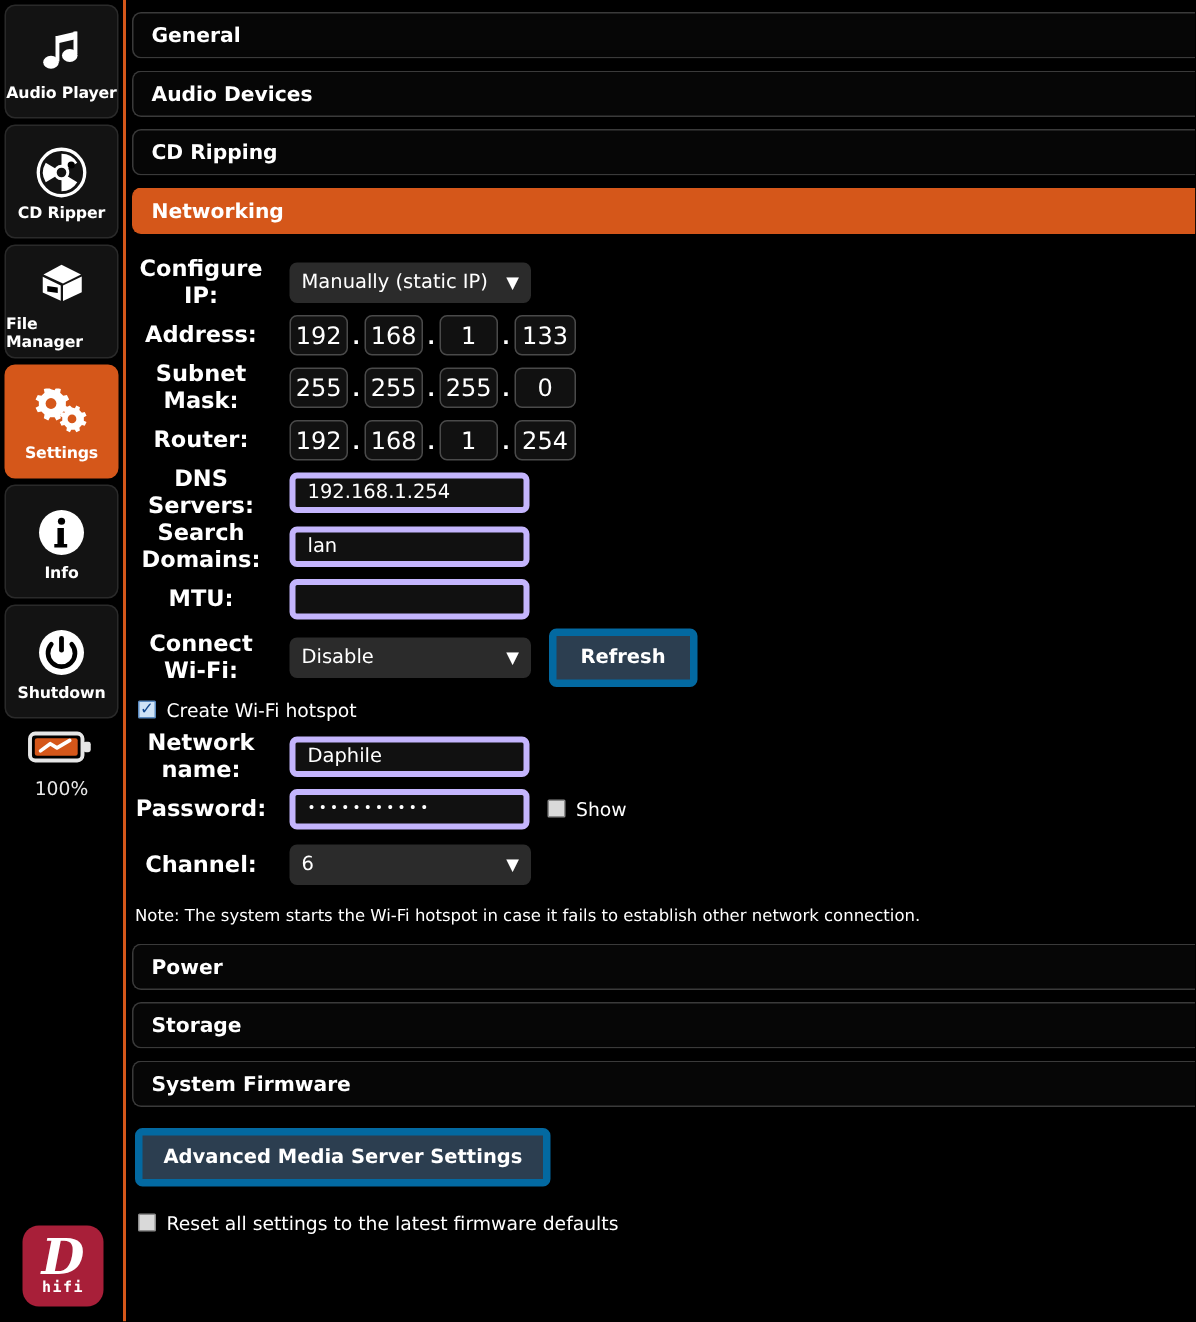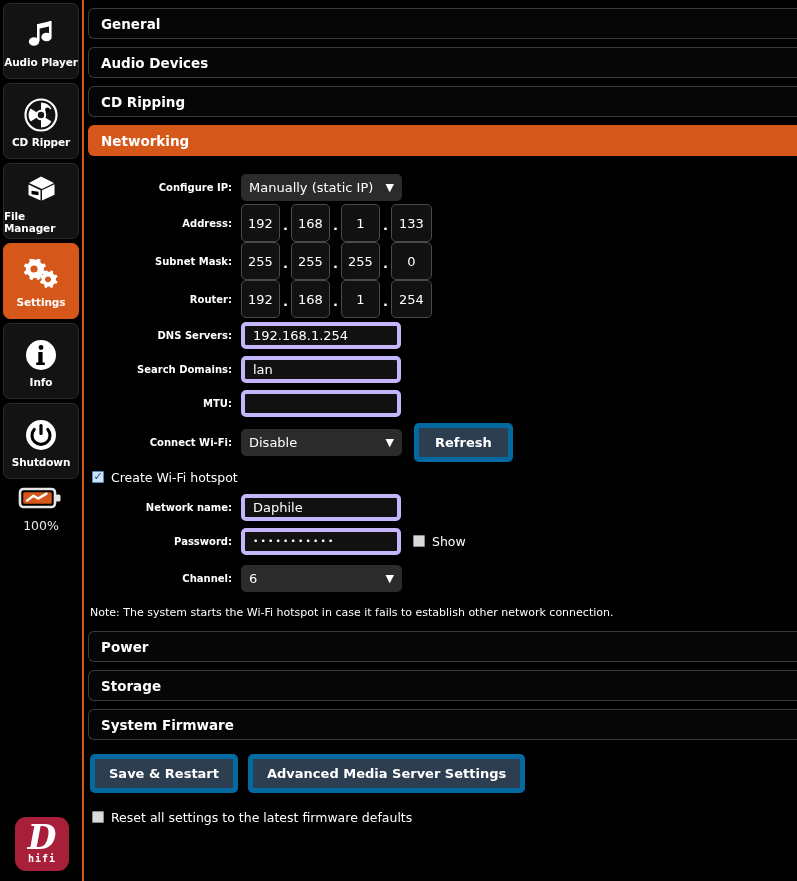--- a/index.html
+++ b/index.html
@@ -158,28 +158,27 @@
 
   
   .frow {
     display: flex;
     align-items: center;
     min-height: 34px;
     margin-bottom: 0px;
   }
   .flabel {
     width: 109px;
-    text-align: right;
-    color: #fff;
-    font-size: 10px;
+    text-align: center;
+    color: #fff;
+    font-size: 15px;
     font-weight: bold;
     font-family: "DejaVu Sans", sans-serif;
     padding-right: 9px;
     flex: 0 0 109px;
-    margin-left: 48px;
   }
   .fctl { display: flex; align-items: center; }
 
   .sel {
     background: #2b2b2b;
     border: none;
     border-radius: 5px;
     height: 27px;
     color: #fff;
     font-size: 13px;
@@ -191,24 +190,24 @@
     cursor: pointer;
     min-width: 161px;
     justify-content: space-between;
   }
   .sel .caret { font-size: 11px; color: #fff; margin-left: 10px; }
 
   .octet {
     background: #111;
     border: 1px solid #4a4a4a;
     border-radius: 5px;
-    height: 38px;
+    height: 27px;
     width: 39px;
     color: #fff;
-    font-size: 13px;
+    font-size: 16px;
     font-family: "DejaVu Sans", sans-serif;
     display: flex;
     align-items: center;
     justify-content: center;
     cursor: text;
   }
   .octet.wide { width: 41px; }
   .dot {
     color: #fff;
     font-size: 13px;
@@ -559,21 +558,20 @@
 
     <div class="panel-header">
       <span class="ph-title">Storage</span>
     </div>
 
     <div class="panel-header">
       <span class="ph-title">System Firmware</span>
     </div>
 
     <div class="bottom-actions">
-      <button class="btn">Save &amp; Restart</button>
       <button class="btn">Advanced Media Server Settings</button>
     </div>
 
     <div class="cbrow reset-row">
       <span class="cbox"></span>
       <span class="cblabel">Reset all settings to the latest firmware defaults</span>
     </div>
 
   </div>
 </div>

